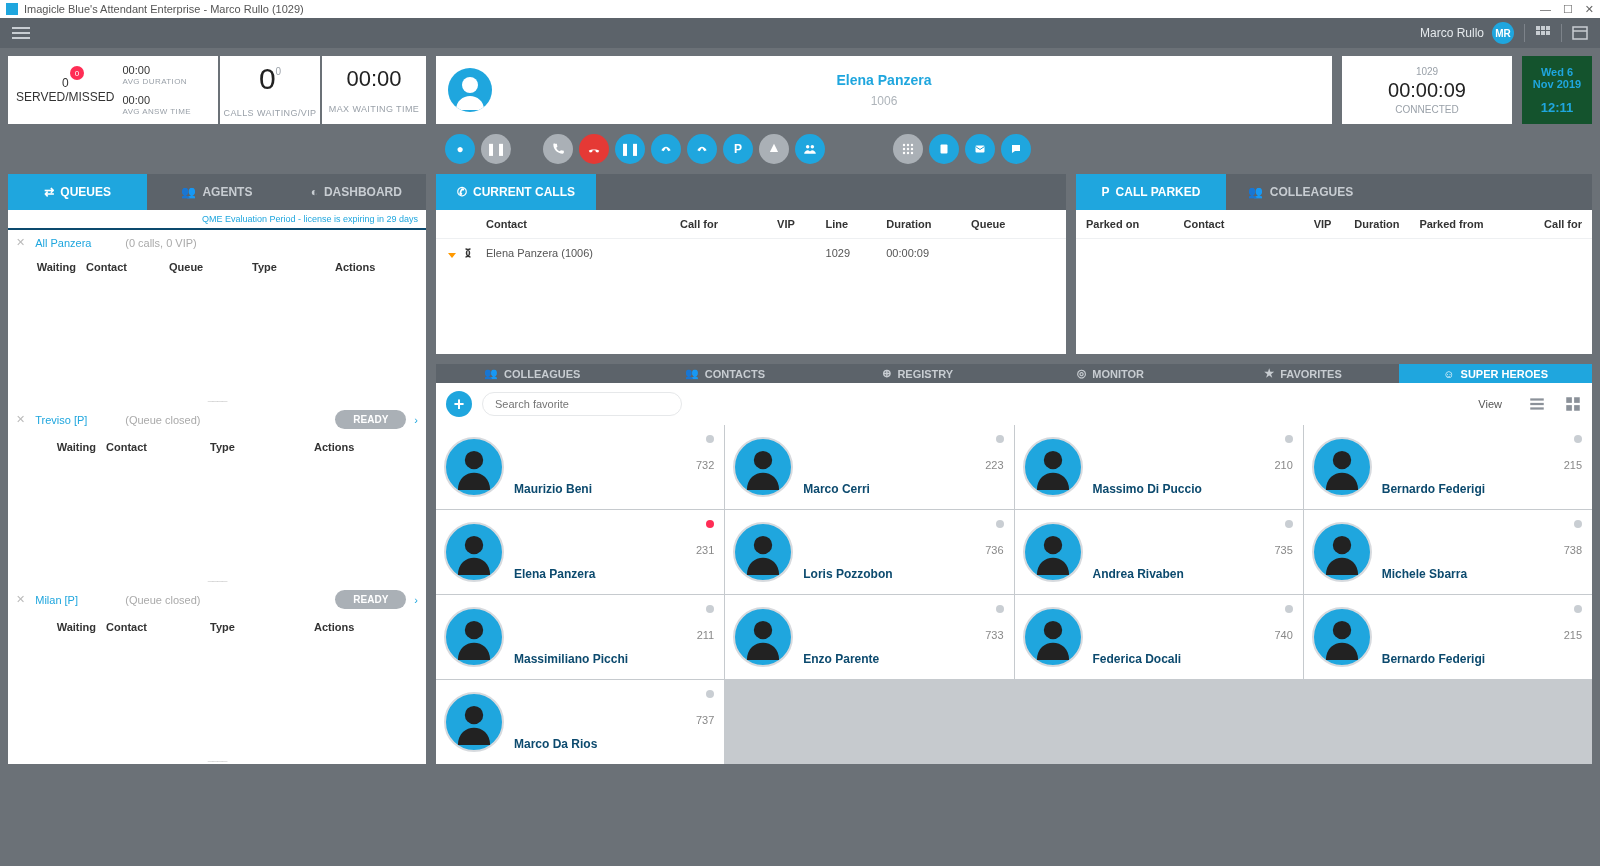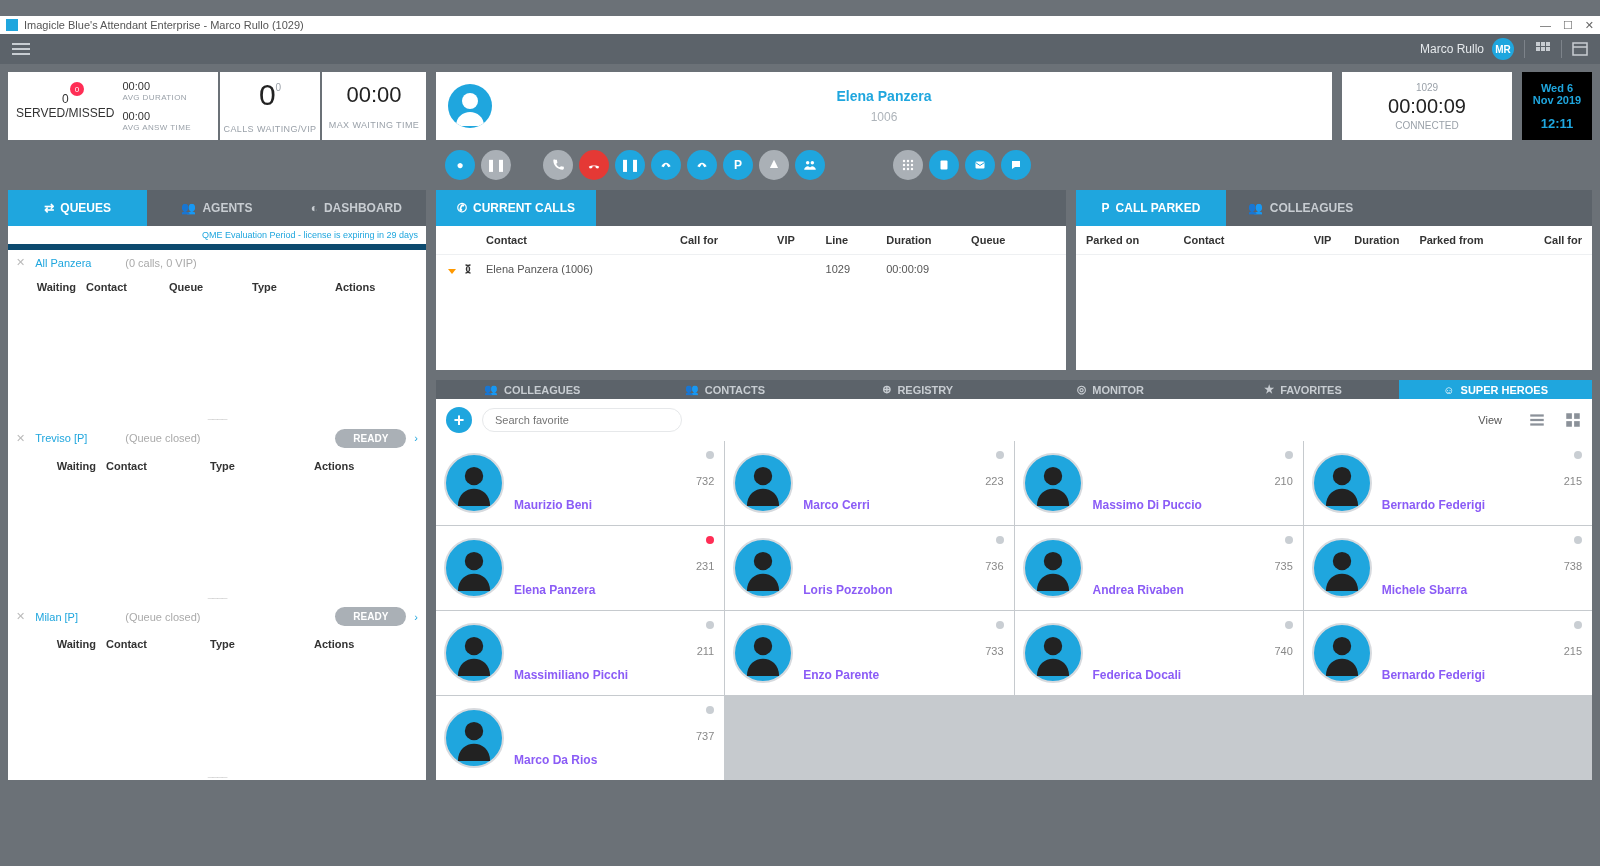--- a/index.html
+++ b/index.html
@@ -1,17 +1,17 @@
 <!DOCTYPE html>
 <html><head>
 <meta charset="utf-8">
 <style>
 * { box-sizing: border-box; margin: 0; padding: 0; font-family: "Segoe UI", Arial, sans-serif; }
 body { background:#6b7177; width:1600px; height:866px; overflow:hidden; font-size:12px; color:#333;}
-.titlebar { height:18px; background:#fff; display:flex; align-items:center; padding:0 6px; font-size:11px; color:#555;margin-top:16px; }
+.titlebar { height:18px; background:#fff; display:flex; align-items:center; padding:0 6px; font-size:11px; color:#555; }
 .titlebar .app-icon { width:12px; height:12px; background:#1fa6de; margin-right:6px;}
 .titlebar .spacer{flex:1;}
 .titlebar .win-btn{margin-left:12px; color:#666; cursor:pointer;}
 .topbar { height:30px; background:#5c636a; display:flex; align-items:center; padding:0 12px; color:#e5e9ec;}
 .topbar .menu-icon{ width:18px; display:flex; flex-direction:column; gap:3px;}
 .topbar .menu-icon span{display:block; height:2px; background:#c8cdd2;}
 .topbar .spacer{flex:1;}
 .topbar .user{display:flex; align-items:center; gap:8px;}
 .topbar .avatar{width:22px;height:22px;border-radius:50%;background:#1fa6de;color:#fff;display:flex;align-items:center;justify-content:center;font-size:10px;font-weight:600;}
 .topbar .sep{width:1px;height:18px;background:#7d838a;margin:0 10px;}
@@ -26,34 +26,34 @@
 .stat-split .col-r{display:flex;flex-direction:column;gap:2px;margin-left:8px;}
 .badge-red{position:absolute;top:10px;left:62px;width:14px;height:14px;border-radius:50%;background:#ff2d55;color:#fff;font-size:8px;display:flex;align-items:center;justify-content:center;}
 .call-banner{flex:1;background:#fff;display:flex;align-items:center;position:relative;padding:0 12px;}
 .call-banner .avatar-big{width:44px;height:44px;border-radius:50%;background:#1fa6de;display:flex;align-items:center;justify-content:center;color:#fff;overflow:hidden;}
 .call-banner .who{position:absolute;left:50%;top:50%;transform:translate(-50%,-50%);text-align:center;}
 .call-banner .who .name{color:#1fa6de;font-weight:600;font-size:14px;}
 .call-banner .who .ext{color:#aeb4ba;font-size:12px;margin-top:6px;}
 .call-right{background:#fff;display:flex;flex-direction:column;align-items:center;justify-content:center;width:170px;}
 .call-right .line{font-size:10px;color:#9aa1a9;}
 .call-right .timer{font-size:20px;font-weight:400;color:#222;margin:2px 0;}
-.date-card{background:#000000;width:70px;display:flex;flex-direction:column;align-items:center;justify-content:center;color:#1fa6de;font-weight:700;}
+.date-card{background:#14532d;width:70px;display:flex;flex-direction:column;align-items:center;justify-content:center;color:#1fa6de;font-weight:700;}
 .toolbar{display:flex;gap:6px;padding:10px 0 10px 445px;align-items:center;}
 .tbtn{width:30px;height:30px;border-radius:50%;display:flex;align-items:center;justify-content:center;color:#fff;cursor:pointer;}
 .tbtn.blue{background:#1fa6de;}
 .tbtn.gray{background:#aab0b6;}
 .tbtn.red{background:#e53935;}
 .tgap{width:56px;}
 .main{display:flex;gap:10px;padding:0 8px 8px 8px;}
 .col-left{width:418px;display:flex;flex-direction:column;}
 .tabs{display:flex;height:36px;}
 .tab{flex:1;display:flex;align-items:center;justify-content:center;gap:6px;color:#c8cdd2;background:#5c636a;font-size:12px;font-weight:600;cursor:pointer;}
 .tab.active{background:#1fa6de;color:#fff;}
 .panel{background:#fff;flex:1;display:flex;flex-direction:column;}
-.license{color:#1fa6de;font-size:9px;text-align:right;padding:4px 8px;border-bottom:6px solid #0c4a6e;}
+.license{color:#1fa6de;font-size:9px;text-align:right;padding:4px 8px;border-bottom:2px solid #0c4a6e;}
 .q-row{display:flex;align-items:center;padding:6px 8px;font-size:11px;color:#666;}
 .q-row .close{color:#bbb;margin-right:10px;cursor:pointer;}
 .q-row .qname{color:#1fa6de;font-weight:500;width:90px;}
 .q-row .qinfo{color:#aaa;flex:1;}
 .q-row .ready{background:#aab0b6;color:#fff;border-radius:14px;padding:4px 18px;font-size:10px;font-weight:600;margin-right:8px;}
 .q-row .chev{color:#1fa6de;}
 .q-head{display:flex;font-size:11px;font-weight:700;color:#333;padding:6px 8px;}
 .q-head span{flex:1;}
 .q-head .w{flex:0 0 60px;text-align:right;margin-right:10px;}
 .q-spacer{flex:1;}
@@ -78,21 +78,21 @@
 .search-bar{background:#fff;display:flex;align-items:center;padding:8px 10px;gap:10px;}
 .add-btn{width:26px;height:26px;border-radius:50%;background:#1fa6de;color:#fff;display:flex;align-items:center;justify-content:center;font-size:18px;font-weight:700;cursor:pointer;}
 .search-input{flex:0 0 200px;border:1px solid #e6e8ea;border-radius:14px;padding:5px 12px;font-size:11px;color:#888;outline:none;}
 .search-bar .sp{flex:1;}
 .view-label{font-size:11px;color:#555;margin-right:8px;}
 .view-btn{width:18px;height:18px;color:#8b9199;margin-left:8px;cursor:pointer;}
 .grid{display:grid;grid-template-columns:repeat(4,1fr);gap:1px;background:#c6cace;}
 .card{background:#fff;display:flex;align-items:center;padding:8px;gap:10px;height:84px;position:relative;cursor:pointer;}
 .card .pic{width:60px;height:60px;border-radius:50%;background:#1fa6de;border:2px solid #d7dade;display:flex;align-items:center;justify-content:center;overflow:hidden;}
 .card .info{flex:1;display:flex;flex-direction:column;align-items:flex-start;}
-.card .nm{font-size:12px;font-weight:600;color:#8b5cf6;margin-top:44px;}
+.card .nm{font-size:12px;font-weight:600;color:#0c4a6e;margin-top:44px;}
 .card .ext{font-size:11px;color:#888;position:absolute;right:10px;top:34px;}
 .card .status{position:absolute;right:10px;top:10px;width:8px;height:8px;border-radius:50%;background:#c9ced3;}
 .card .status.busy{background:#ff2d55;}
 svg{display:block;}
 .small-line{font-size:11px;color:#333;}
 .small-sub{font-size:8px;color:#9aa1a9;letter-spacing:0.4px;margin-top:1px;}
 </style>
 </head>
 <body>
 

